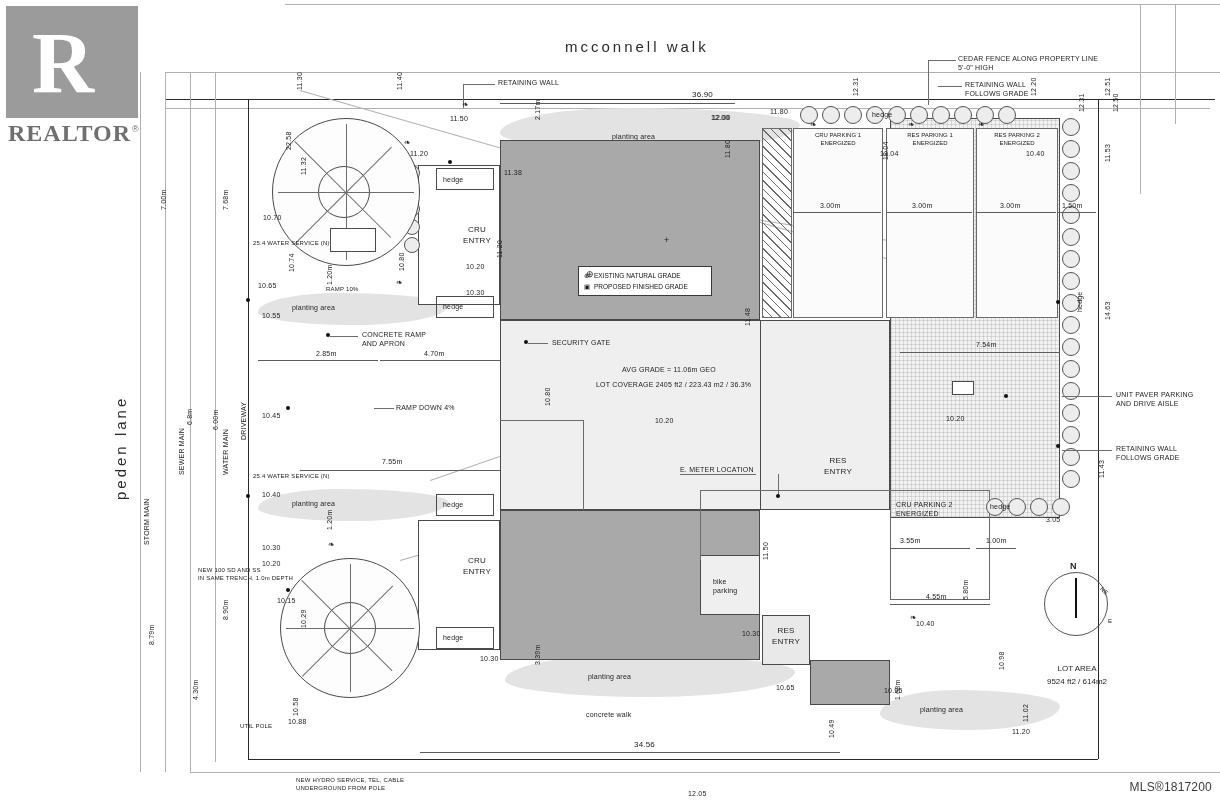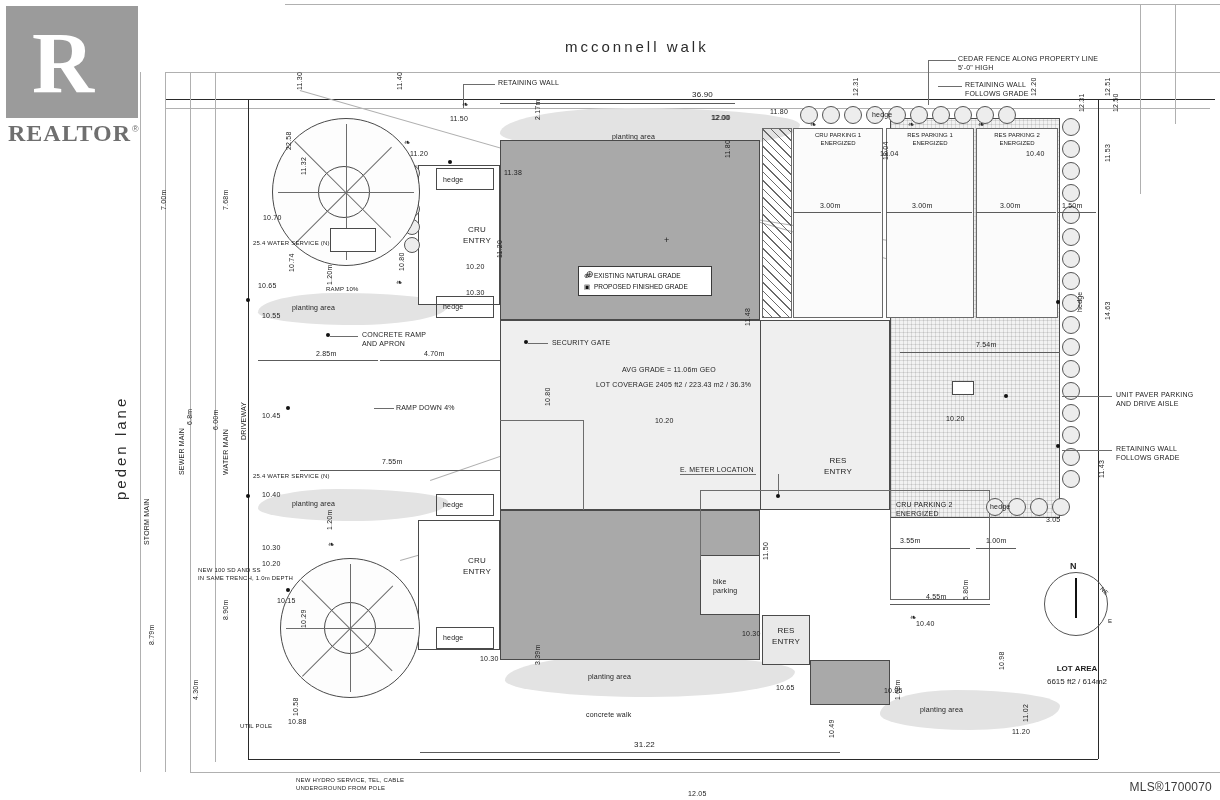--- a/index.html
+++ b/index.html
@@ -200,21 +200,21 @@
 
 <div id="page">
 
   <div id="realtor-logo">
     <div class="box"></div>
     <div class="r">R</div>
     <div class="word">REALTOR</div>
     <div class="reg">®</div>
   </div>
 
-  <div id="mls">MLS®1700070</div>
+  <div id="mls">MLS®1817200</div>
 
   <div class="street" style="left:565px; top:38px;">mcconnell walk</div>
   <div class="street vert" style="left:112px; top:500px;">peden lane</div>
 
   <div class="ln h light" style="left:285px; top:4px; width:935px;"></div>
   <div class="ln h light" style="left:165px; top:72px; width:1055px;"></div>
   <div class="ln h dark" style="left:165px; top:99px; width:1050px;"></div>
   <div class="ln h light" style="left:165px; top:108px; width:1045px;"></div>
 
   <div class="ln v light" style="left:140px; top:72px; height:700px;"></div>
@@ -385,22 +385,22 @@
   <div class="lbl" style="left:622px; top:366px;">AVG GRADE = 11.06m GEO</div>
   <div class="lbl" style="left:596px; top:381px;">LOT COVERAGE 2405 ft2 / 223.43 m2 / 36.3%</div>
 
   <div id="north" style="left:1044px; top:572px;">
     <div class="ring"></div>
     <div class="needle"></div>
   </div>
   <div class="lbl lg" style="left:1070px; top:561px; font-weight:700;">N</div>
   <div class="lbl sm" style="left:1100px; top:588px; transform:rotate(45deg);">NE</div>
   <div class="lbl sm" style="left:1108px; top:618px;">E</div>
-  <div class="key-text" style="left:1022px; top:664px; width:110px;font-weight:bold;">LOT AREA</div>
-  <div class="key-text" style="left:1022px; top:677px; width:110px;">6615 ft2 / 614m2</div>
+  <div class="key-text" style="left:1022px; top:664px; width:110px;">LOT AREA</div>
+  <div class="key-text" style="left:1022px; top:677px; width:110px;">9524 ft2 / 614m2</div>
 
   <div class="lbl" style="left:498px; top:79px;">RETAINING WALL</div>
   <div class="ln" style="left:463px; top:84px; width:32px; height:1px;"></div>
   <div class="ln v" style="left:463px; top:84px; height:24px;"></div>
 
   <div class="lbl" style="left:958px; top:54px; line-height:9px;">CEDAR FENCE ALONG PROPERTY LINE<br>5'-0" HIGH</div>
   <div class="ln" style="left:928px; top:60px; width:28px; height:1px;"></div>
   <div class="ln v" style="left:928px; top:60px; height:45px;"></div>
 
   <div class="lbl" style="left:965px; top:80px; line-height:9px;">RETAINING WALL<br>FOLLOWS GRADE</div>
@@ -446,21 +446,21 @@
 
   <div class="lbl rot" style="left:143px; top:545px;">STORM MAIN</div>
   <div class="lbl rot" style="left:178px; top:475px;">SEWER MAIN</div>
   <div class="lbl rot" style="left:222px; top:475px;">WATER MAIN</div>
   <div class="lbl rot" style="left:240px; top:440px;">DRIVEWAY</div>
 
   <div class="dim" style="left:500px; top:103px; width:235px;"></div>
   <div class="lbl md" style="left:692px; top:90px;">36.90</div>
 
   <div class="dim" style="left:420px; top:752px; width:420px;"></div>
-  <div class="lbl md" style="left:634px; top:740px;">31.22</div>
+  <div class="lbl md" style="left:634px; top:740px;">34.56</div>
 
   <div class="lbl rot" style="left:160px; top:210px;">7.00m</div>
   <div class="lbl rot" style="left:222px; top:210px;">7.68m</div>
   <div class="lbl rot" style="left:186px; top:425px;">6.8m</div>
   <div class="lbl rot" style="left:212px; top:430px;">6.00m</div>
   <div class="lbl rot" style="left:192px; top:700px;">4.30m</div>
   <div class="lbl rot" style="left:148px; top:645px;">8.79m</div>
   <div class="lbl rot" style="left:222px; top:620px;">8.90m</div>
   <div class="lbl rot" style="left:285px; top:150px;">22.58</div>
 

